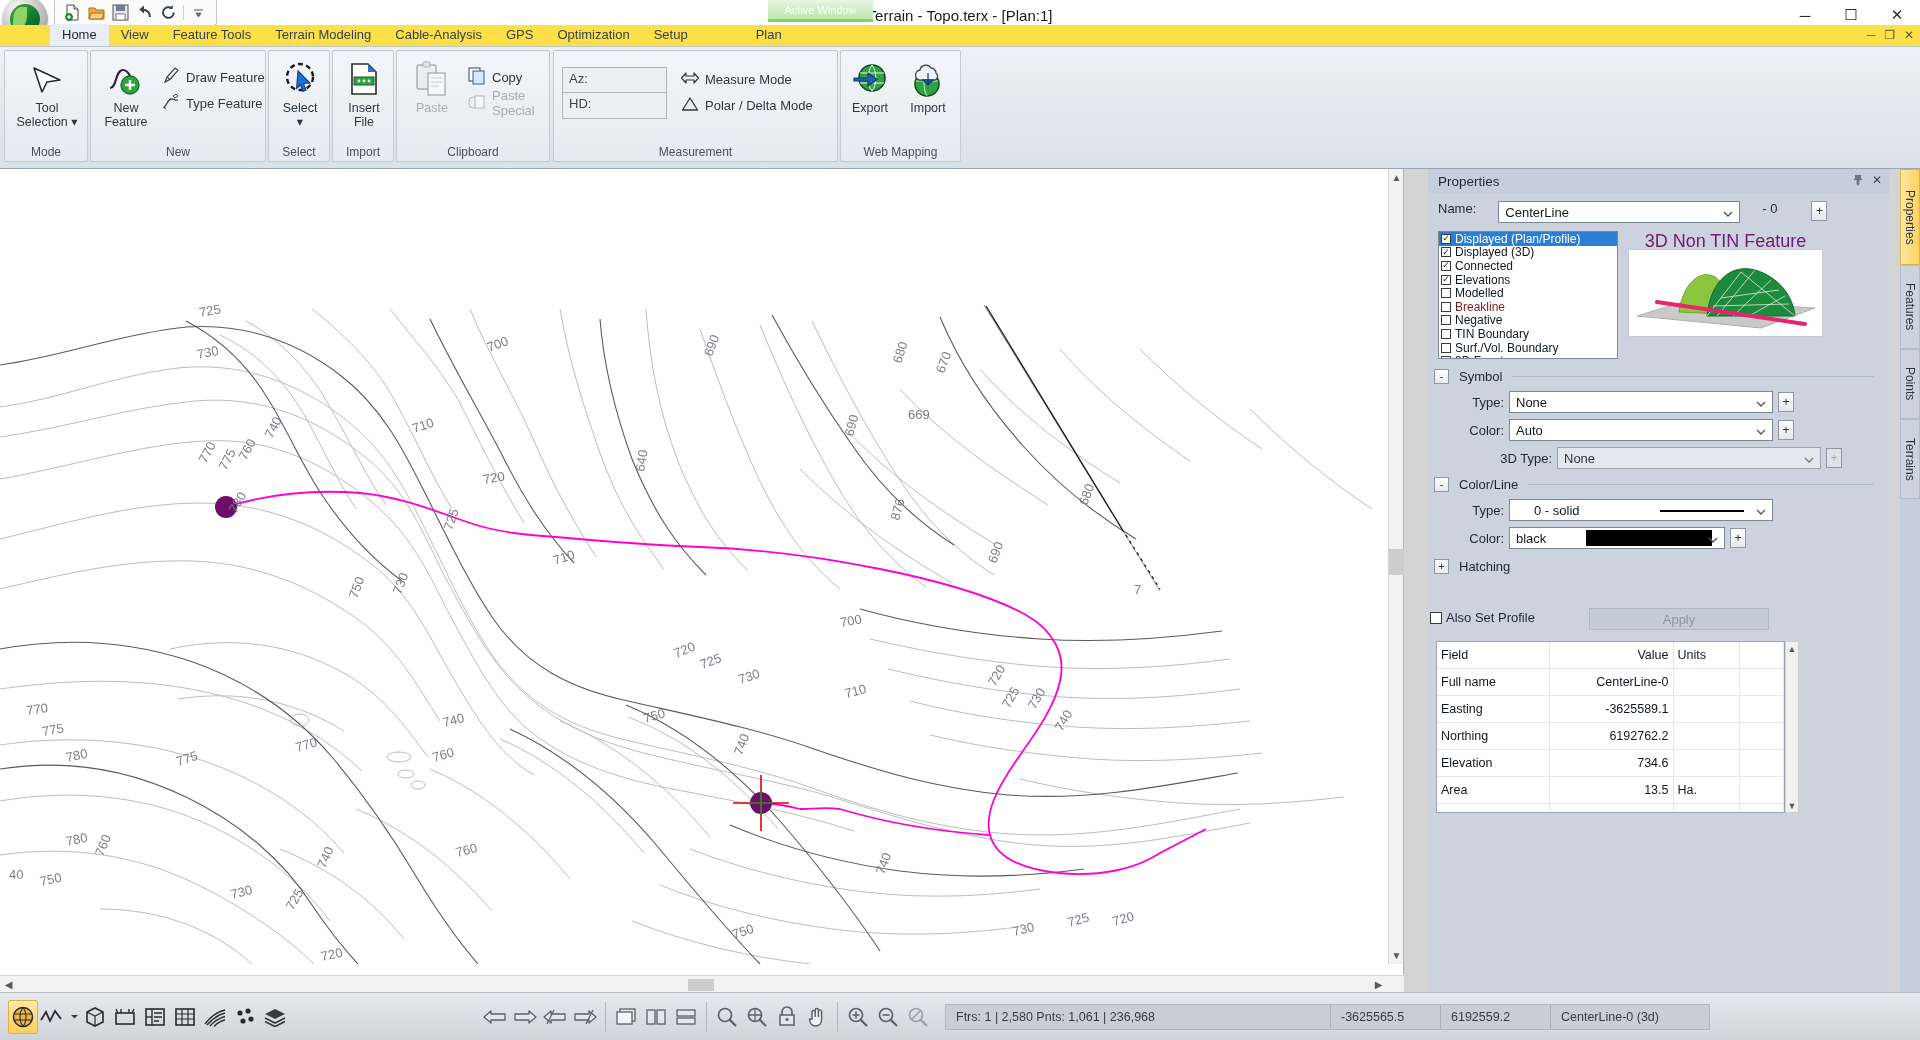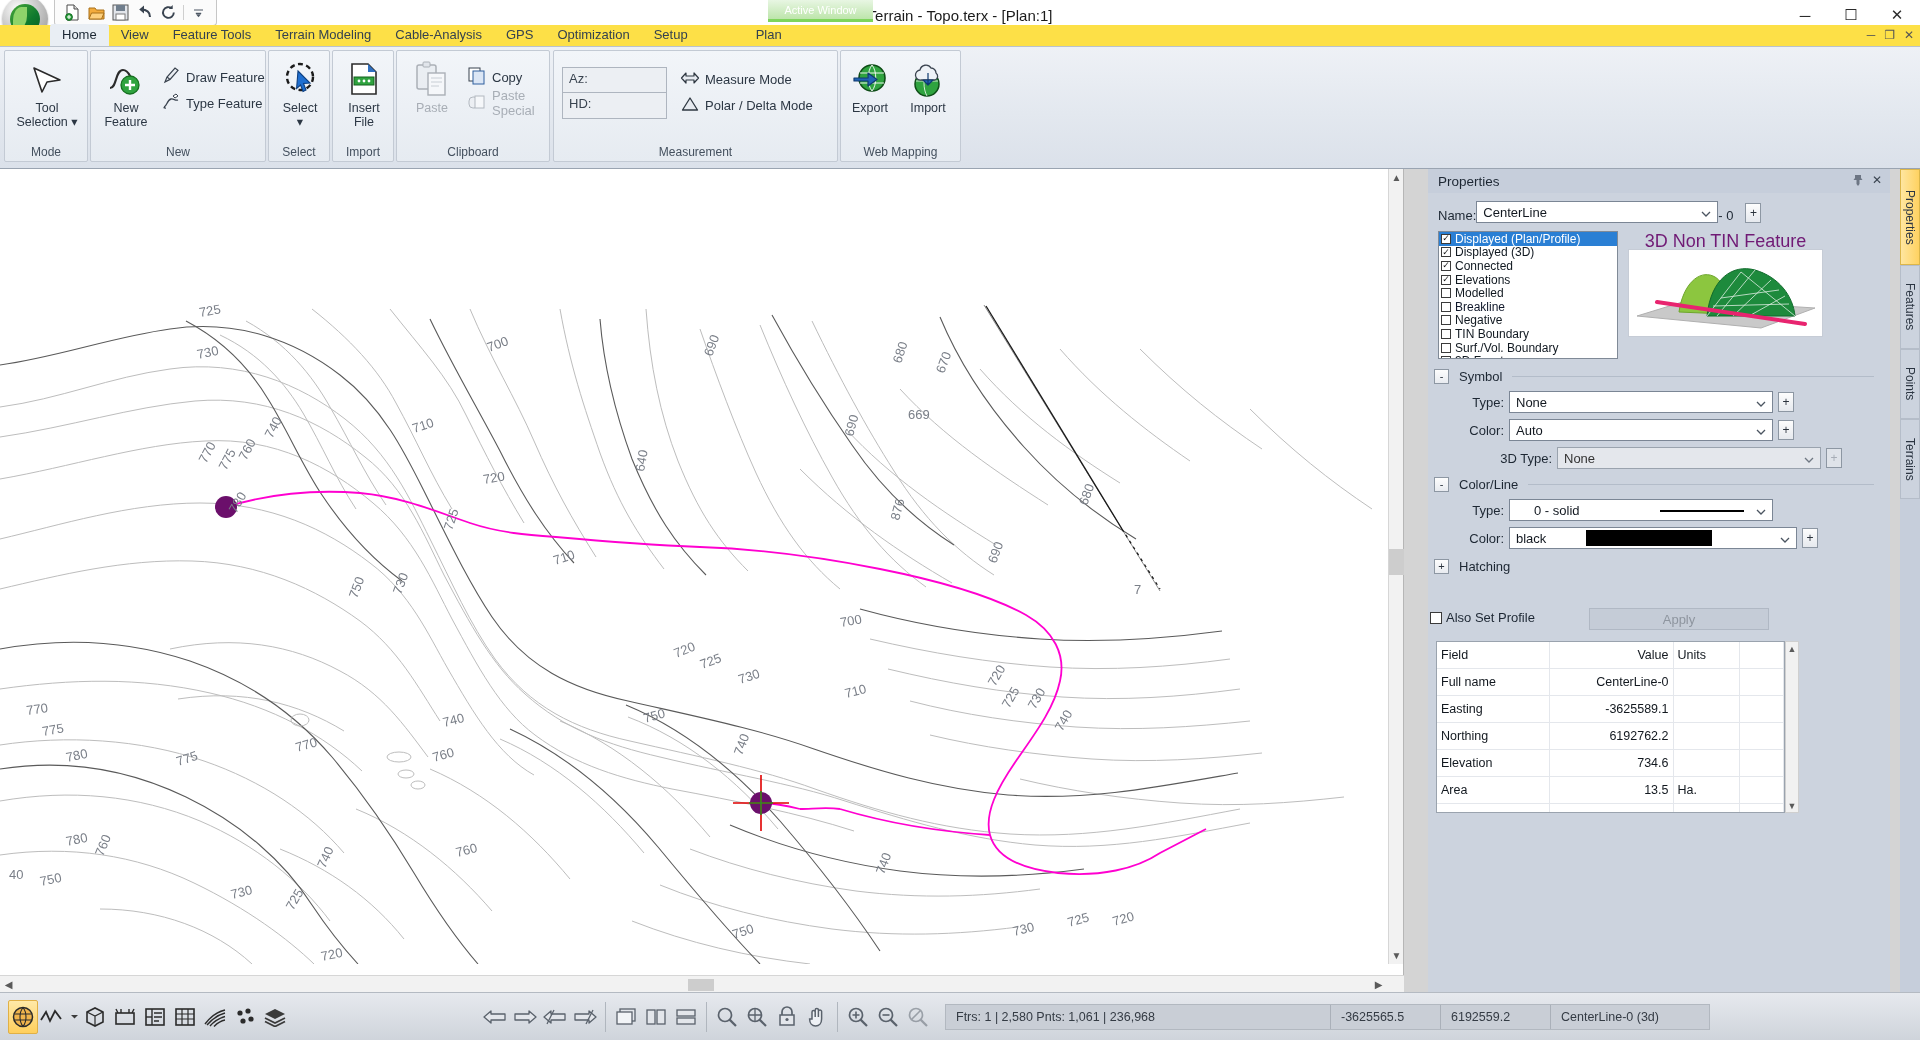--- a/index.html
+++ b/index.html
@@ -129,42 +129,42 @@
   .props-inner{ position:absolute; left:0; top:0; width:462px; height:823px; background:#ccd3de; }
   .props-header {
     position:absolute; left:0; top:0; width:462px; height:24px;
     background:#c6cedb; display:flex; align-items:center; padding-left:10px;
     font-size:13.5px; color:#1d2733;
   }
   .pin-icon{ position:absolute; right:26px; top:5px; cursor:pointer; color:#3a4450;}
   .close-x{ position:absolute; right:8px; top:4px; cursor:pointer; color:#3a4450; font-size:12px;}
   .props-body{ position:absolute; left:0; top:24px; width:462px; height:799px; background:#ccd3de; }
 
-  .namerow{ position:absolute; left:10px; top:8px; display:flex; align-items:flex-end; gap:0; }
+  .namerow{ position:absolute; left:10px; top:8px; display:flex; align-items:flex-start; gap:22px; }
   .lbl-s { font-size:13px; color:#1d2733; }
   .combo {
     height:22px; border:1px solid #7b8695; background:#fff;
     display:flex; align-items:center; padding:0 4px 0 6px;
     font-size:13px; color:#121820; position:relative;
   }
   .combo .caret{ position:absolute; right:6px; top:5px; width:10px; height:10px; }
   .combo.dis { background:#e4e7ec; color:#333; border-color:#9aa3ae;}
   .plusbtn {
     width:16px; height:20px; border:1px solid #8d97a3; background:linear-gradient(#fdfdfd,#e6e9ee);
     display:flex; align-items:center; justify-content:center; font-size:12px; color:#2b333d; cursor:pointer;
   }
   .plusbtn.dis{ color:#a7adb6; background:#dfe3e9;}
 
   .checklist {
     position:absolute; left:10px; top:38px; width:180px; height:128px;
     background:#fff; border:1px solid #808a97; overflow:hidden;
   }
   .chkrow{ display:flex; align-items:center; gap:4px; height:13.6px; padding-left:2px; font-size:12px; color:#101820; cursor:pointer;}
   .chkrow.sel{ background:#2a7fd4; color:#fff;}
-  .chkrow.dim{ color:#0f172a;}
+  .chkrow.dim{ color:#7f1d1d;}
   .cbox {
     width:10px; height:10px; border:1px solid #3a3a3a; background:#fff;
     display:flex; align-items:center; justify-content:center; flex:0 0 auto;
     font-size:9px; line-height:9px; color:#1a1a1a;
   }
   .tinlabel{ position:absolute; left:200px; top:38px; width:195px; text-align:center; font-size:18px; color:#701a75;}
   .tinimg{
     position:absolute; left:200px; top:56px; width:195px; height:88px;
     background:#fff; border:1px solid #c6ccd6; overflow:hidden;
   }
@@ -786,21 +786,21 @@
         <div class="combo" style="width:264px;">
           <span style="padding-left:18px;">0 - solid</span>
           <span style="position:absolute; left:150px; top:10px; width:84px; height:1.6px; background:#000;"></span>
           <span class="caret"><svg width="10" height="10" viewBox="0 0 10 10">
                 <path d="M1 3l4 4 4-4" stroke="#4b5561" stroke-width="1.3" fill="none"></path>
               </svg></span>
         </div>
       </div>
       <div class="frow" style="left:18px; top:334px;">
         <span class="flbl">Color:</span>
-        <div class="combo" style="width:288px;">
+        <div class="combo" style="width:216px;">
           <span>black</span>
           <span id="color-swatch" style="position:absolute; left:76px; top:2px; width:126px; height:16px; background:#000;"></span>
           <span class="caret"><svg width="10" height="10" viewBox="0 0 10 10">
                 <path d="M1 3l4 4 4-4" stroke="#4b5561" stroke-width="1.3" fill="none"></path>
               </svg></span>
         </div>
         <div class="plusbtn">+</div>
       </div>
 
       <div class="section-hdr" style="left:6px; top:366px; width:440px;">

